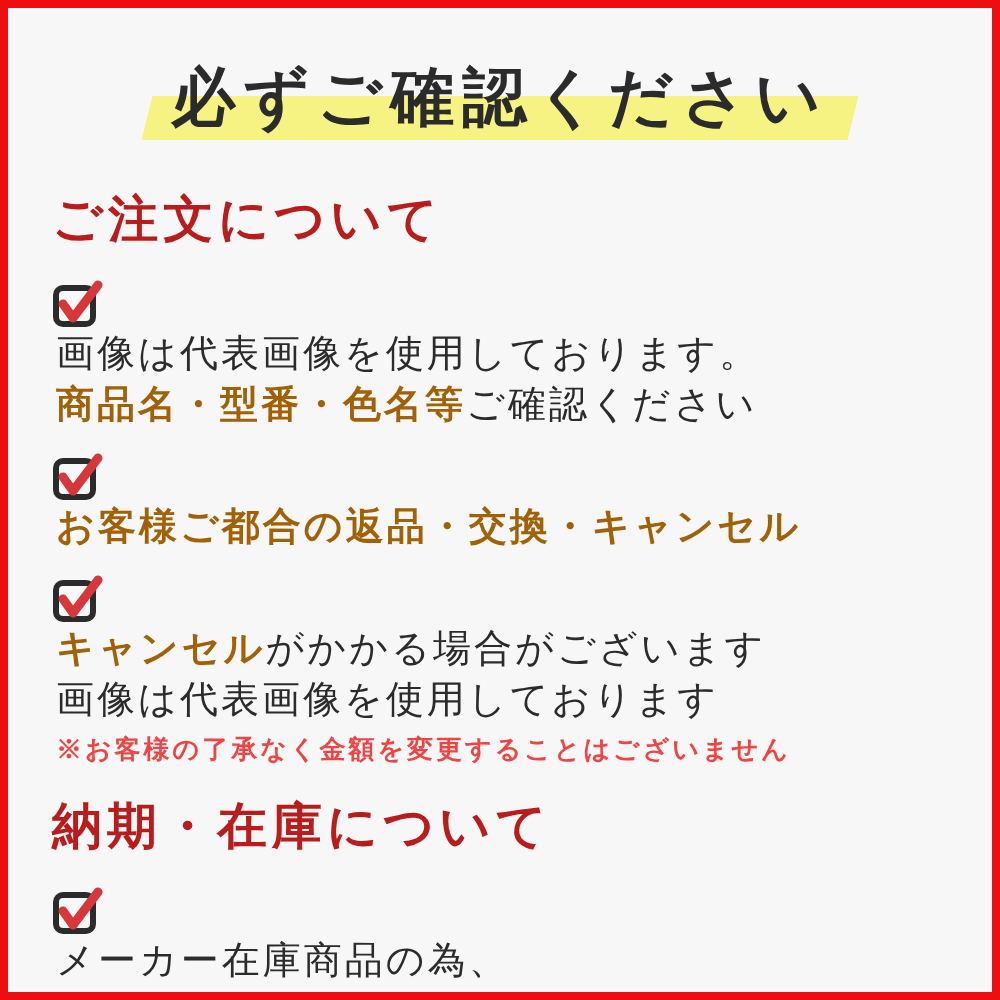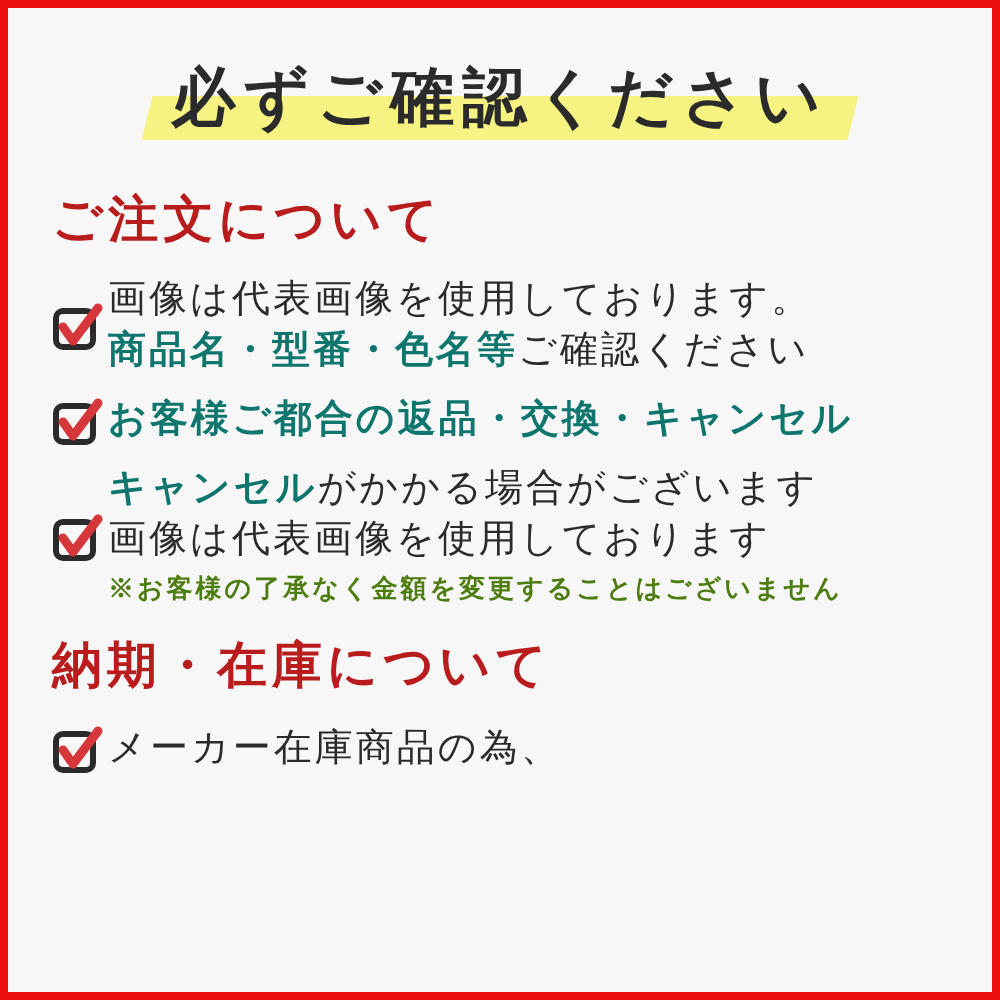--- a/index.html
+++ b/index.html
@@ -47,46 +47,47 @@
     margin: 26px 0 0 0;
     font-size: 50px;
     font-weight: bold;
     letter-spacing: 5px;
     color: #b91c1c;
     white-space: nowrap;
   }
 
   .item {
     display: flex;
-    align-items: center;
+    align-items: flex-start;
     margin-top: 24px;
+    flex-direction: column;
   }
   .checkbox {
     width: 52px;
     height: 50px;
     flex: none;
     margin-top: 5px;
   }
   .item-text {
     margin-left: 4px;
     font-size: 38px;
     line-height: 1.34;
     letter-spacing: 3px;
     color: #2b2b2b;
   }
   .item-line { white-space: nowrap; }
-  .seg-red { color: #0f766e; font-weight: bold; }
+  .seg-red { color: #a16207; font-weight: bold; }
   .seg-black { color: #2b2b2b; }
 
   .note {
     margin-top: 8px;
     font-size: 26px;
     font-weight: bold;
     letter-spacing: 3px;
-    color: #4d7c0f;
+    color: #ef4444;
     white-space: nowrap;
   }
 
   .sp1 { margin-top: 20px; }  
   .sp2 { margin-top: 16px; }  
 </style>
 </head>
 <body>
 
 <div class="title-wrap">

